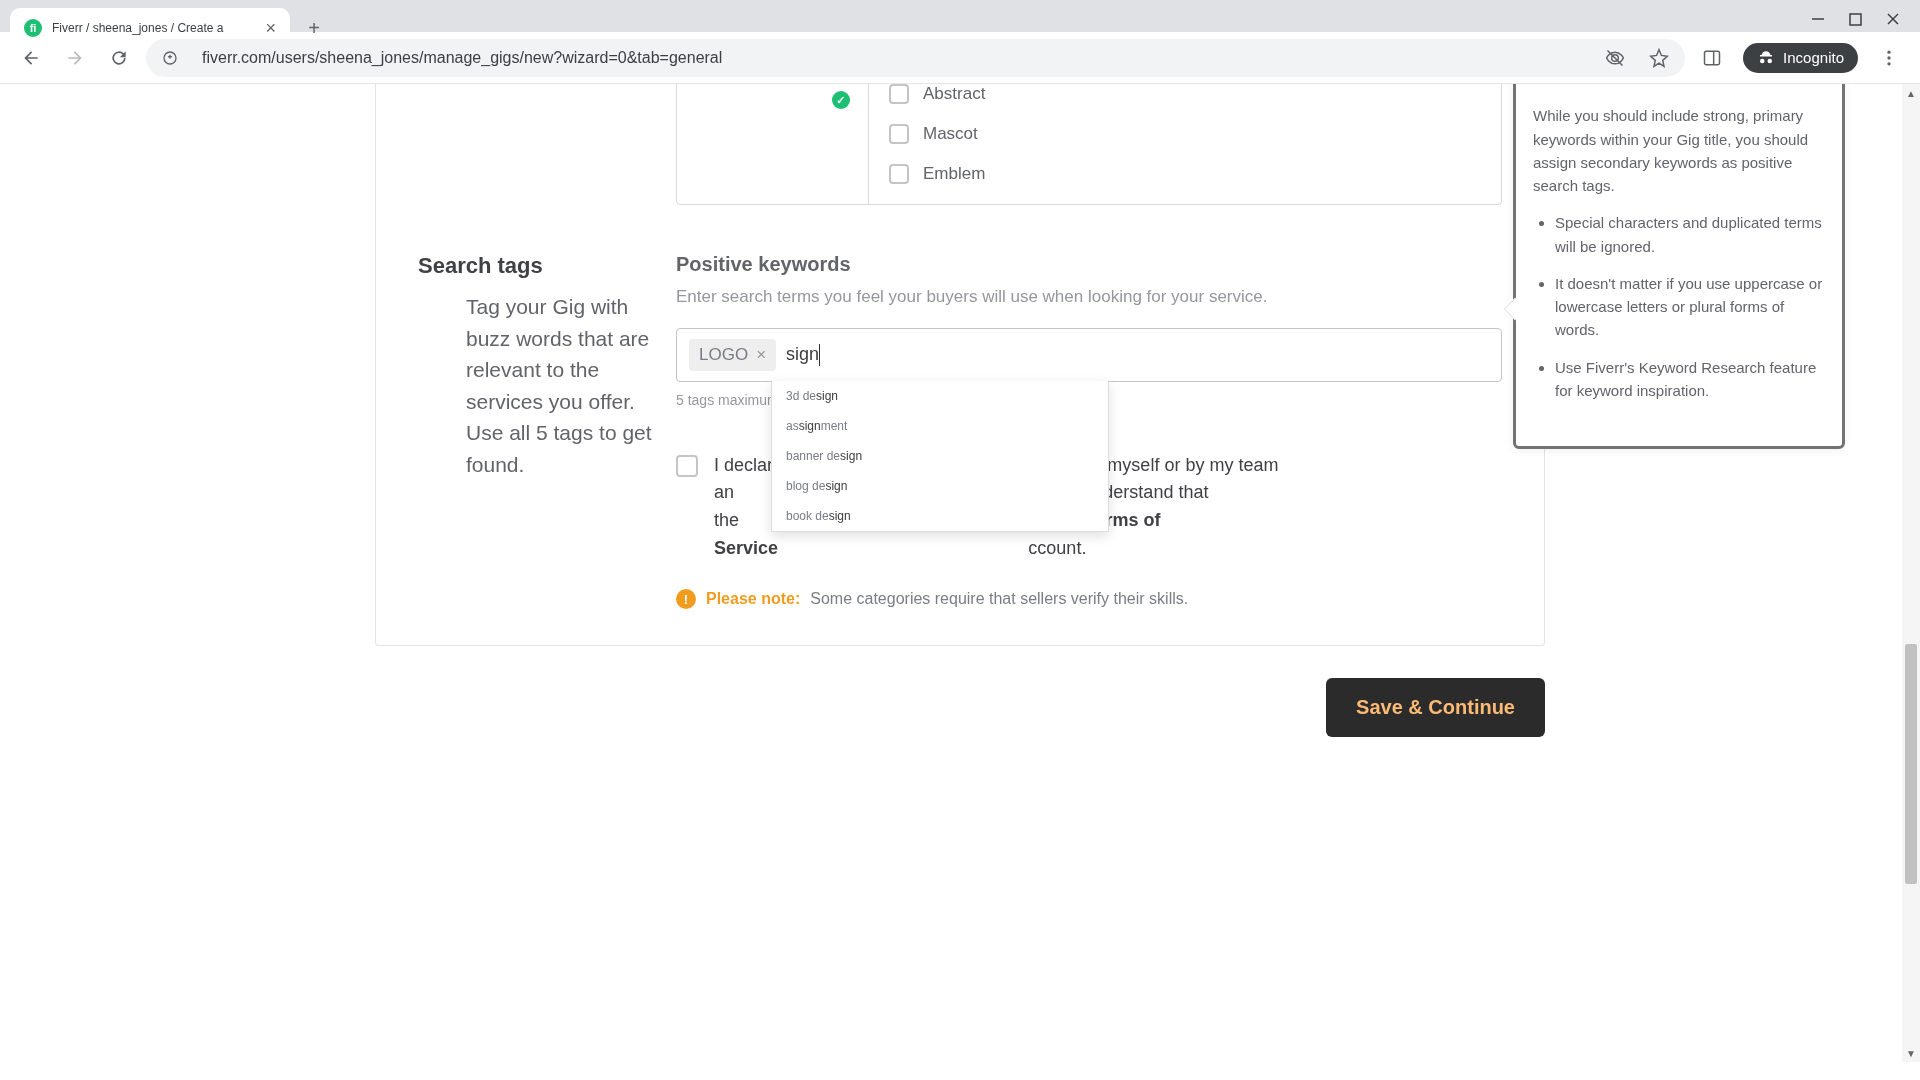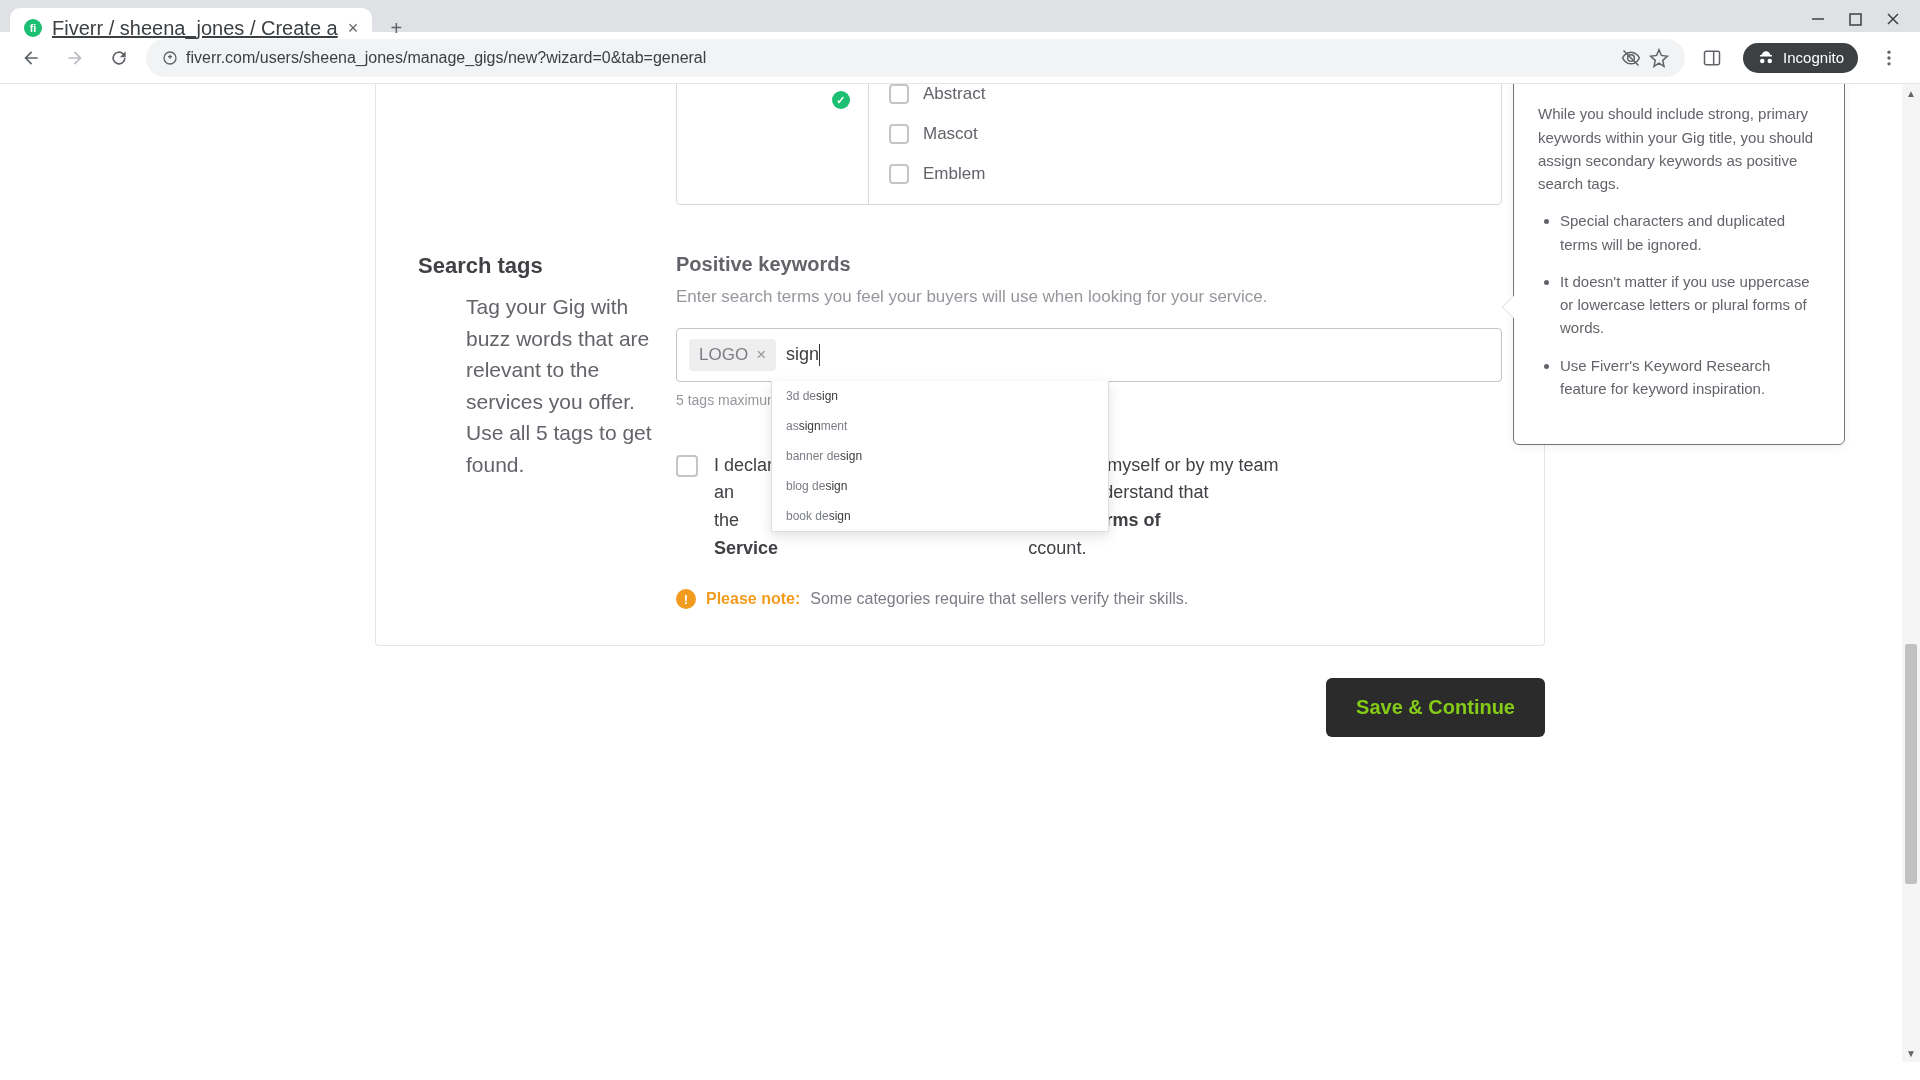--- a/index.html
+++ b/index.html
@@ -28,31 +28,31 @@
   height: 40px;
   gap: 10px;
   min-width: 280px;
 }
 .tab .favicon {
   width: 18px; height: 18px; border-radius: 50%;
   background: #1dbf73;
   display: flex; align-items: center; justify-content: center;
   color: #fff; font-size: 11px; font-weight: 700;
 }
-.tab .tab-title { font-size: 20px; color: #3c4043; white-space: nowrap; overflow: hidden; text-overflow: ellipsis; flex: 1; text-decoration: underline; }
+.tab .tab-title { font-size: 12px; color: #3c4043; white-space: nowrap; overflow: hidden; text-overflow: ellipsis; flex: 1; }
 .tab .tab-close { color: #5f6368; font-size: 18px; cursor: pointer; }
 .newtab { width: 32px; height: 32px; display:flex; align-items:center; justify-content:center; color:#5f6368; font-size:20px; margin-left:8px; cursor:pointer;}
 .winctrls { display:flex; align-items:center; gap: 24px; padding: 4px 20px 0 0; color:#3c4043;}
 .winctrls span { cursor:pointer; font-size: 14px; }
 .addrbar {
   height: 52px; background: #ffffff; display:flex; align-items:center; padding: 0 14px; gap: 10px; border-bottom: 1px solid #e6e6e6;
 }
 .iconbtn { width: 34px; height: 34px; display:flex; align-items:center; justify-content:center; color:#5f6368; border-radius:50%; cursor:pointer;}
 .iconbtn.disabled{ color:#b9bbbe; cursor:default;}
-.omnibox { flex:1; height: 38px; background:#f1f3f4; border-radius:19px; display:flex; align-items:center; padding:0 16px; gap:8px; color:#3c4043; font-size:16px;}
+.omnibox { flex:1; height: 38px; background:#f1f3f4; border-radius:19px; display:flex; align-items:center; padding:0 16px; gap:24px; color:#3c4043; font-size:16px;}
 .omnibox .lock{ color:#5f6368; font-size:14px;}
 .omnibox .url{ flex:1; }
 .addrbar-right { display:flex; align-items:center; gap:14px; }
 .incognito-badge { display:flex; align-items:center; gap:8px; background:#3c4043; color:#fff; padding:6px 14px; border-radius:18px; font-size:15px;}
 .content { position:relative; height: calc(1080px - 102px); background:#ffffff; overflow:hidden;}
 .scrollbar-track { position:absolute; right:0; top:0; width:18px; height:100%; background:#f5f5f5;}
 .scrollbar-thumb { position:absolute; left:3px; width:12px; background:#c1c1c1; border-radius:2px;}
 .scrollbar-arrow { position:absolute; left:0; width:18px; height:18px; display:flex; align-items:center; justify-content:center; color:#666; font-size:10px;}
 
 .page-wrap { width: 1170px; margin: 0 auto; position:relative; padding-top: 0;}
@@ -93,23 +93,23 @@
 .declare-wrap { display:flex; gap:16px; margin-top: 44px; align-items:flex-start;}
 .declare-check { width:22px; height:22px; border:2px solid #c5c5c5; border-radius:4px; flex-shrink:0; margin-top:3px;}
 .declare-text { font-size:18px; color:#404145; line-height:1.55;}
 .declare-text b { font-weight:700;}
 
 .note-row { display:flex; align-items:center; gap:10px; margin-top: 26px;}
 .note-icon { width:20px; height:20px; border-radius:50%; background:#f29c1f; color:#fff; display:flex; align-items:center; justify-content:center; font-size:13px; font-weight:700;}
 .note-lbl { color:#f29c1f; font-weight:700; font-size:16px;}
 .note-txt { color:#7a7d85; font-size:16px;}
 
-.save-btn { background:#2b2b2b; color:#84cc16; font-size:20px; font-weight:700; padding: 18px 30px; border:none; border-radius:6px; cursor:pointer; float:right; margin-top: 32px; margin-right: 0px;}
-
-.tips-card { position:absolute; right: -300px; top: -40px; width: 332px; background:#fff; border:1px solid #737373; border-radius:6px; box-shadow: 0 2px 8px rgba(0,0,0,0.06); padding: 22px 24px 30px; font-size:15px; color:#62646a; line-height:1.55;}
+.save-btn { background:#2b2b2b; color:#fdba74; font-size:20px; font-weight:700; padding: 18px 30px; border:none; border-radius:6px; cursor:pointer; float:right; margin-top: 32px; margin-right: 0px;}
+
+.tips-card { position:absolute; right: -300px; top: -40px; width: 332px; background:#fff; border:3px solid #737373; border-radius:6px; box-shadow: 0 2px 8px rgba(0,0,0,0.06); padding: 22px 17px 30px; font-size:15px; color:#62646a; line-height:1.55;}
 .tips-card ul { padding-left: 22px; margin-top: 14px;}
 .tips-card li { margin-bottom: 14px;}
 .tips-arrow { position:absolute; left:-9px; top: 260px; width:16px; height:16px; background:#fff; border-left:1px solid #e4e4e4; border-bottom:1px solid #e4e4e4; transform:rotate(45deg);}
 
 svg { display:block; }
 </style>
 </head>
 <body>
 
 <div class="titlebar">

